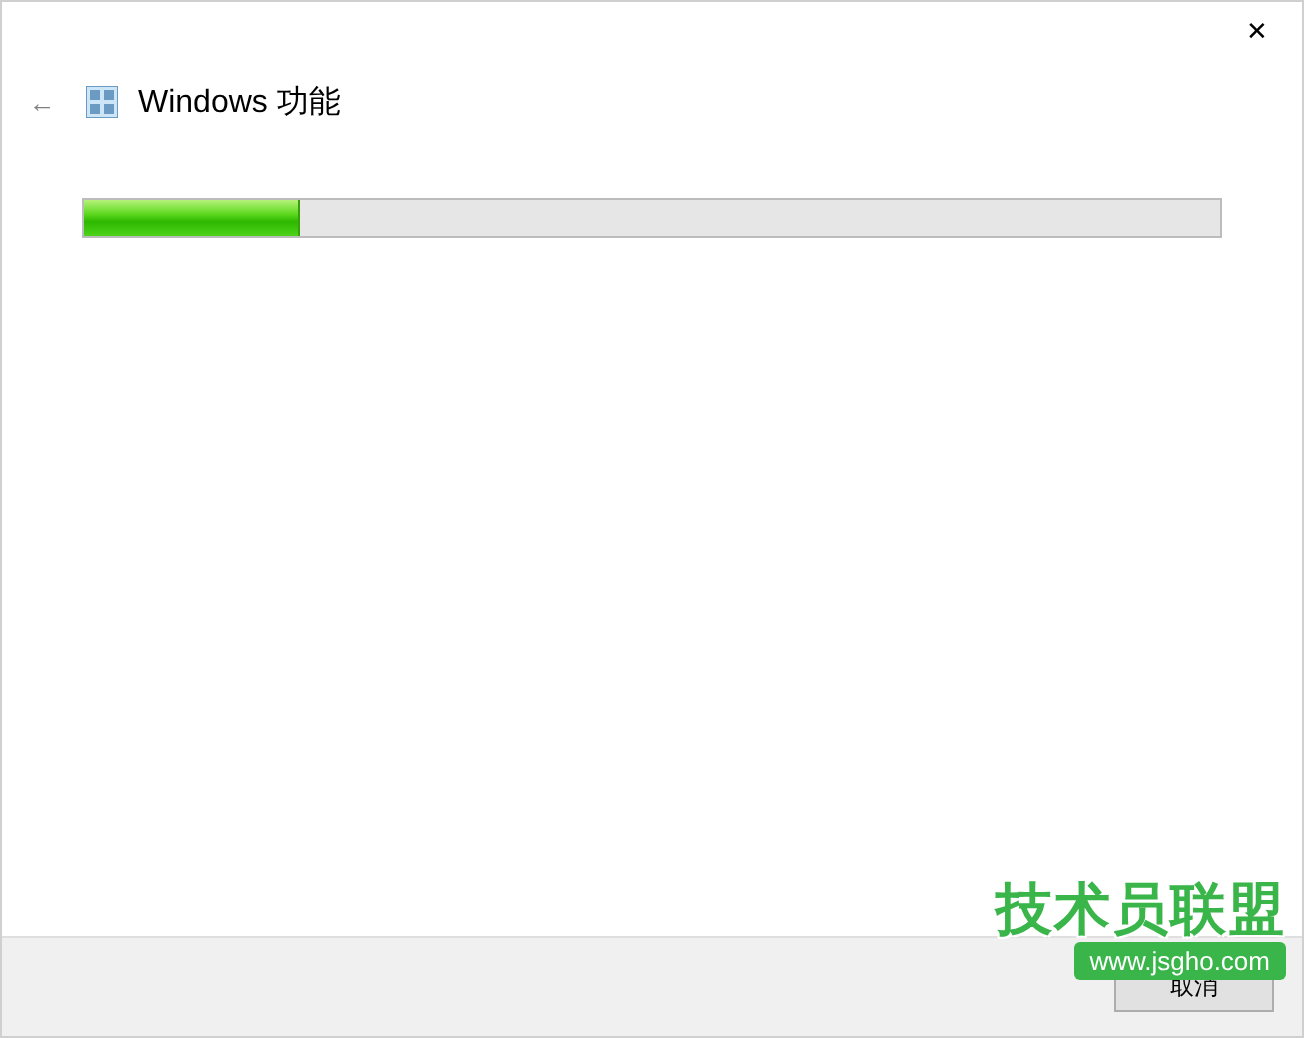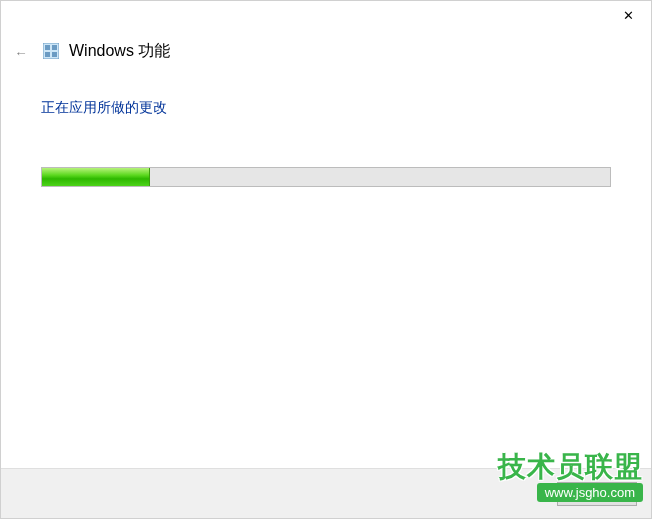--- a/index.html
+++ b/index.html
@@ -105,21 +105,21 @@
       height: 24px;
       background: #e1e1e1;
       border: 1px solid #adadad;
       font-size: 12px;
       cursor: pointer;
       font-family: inherit;
     }
     .watermark {
       position: absolute;
       right: 8px;
-      bottom: 16px;
+      bottom: 28px;
       pointer-events: none;
       text-align: right;
     }
     .watermark-title {
       font-size: 28px;
       font-weight: bold;
       color: #39b54a;
       letter-spacing: 1px;
       text-shadow: 1px 1px 0 #fff, -1px -1px 0 #fff, 1px -1px 0 #fff, -1px 1px 0 #fff;
       line-height: 1;
@@ -153,21 +153,20 @@
       <rect x="2" y="2" width="5" height="5" fill="#6b9bc3"></rect>
       <rect x="9" y="2" width="5" height="5" fill="#6b9bc3"></rect>
       <rect x="2" y="9" width="5" height="5" fill="#6b9bc3"></rect>
       <rect x="9" y="9" width="5" height="5" fill="#6b9bc3"></rect>
     </svg>
   </span>
   <span class="header-title">Windows 功能</span>
 </div>
 
 <div class="content">
-  <div class="status-heading">正在应用所做的更改</div>
   <div class="progress-container">
     <div class="progress-fill" style="width:19%"></div>
   </div>
 </div>
 
 <div class="footer">
   <button class="cancel-button">取消</button>
 </div>
 
 <div class="watermark">

